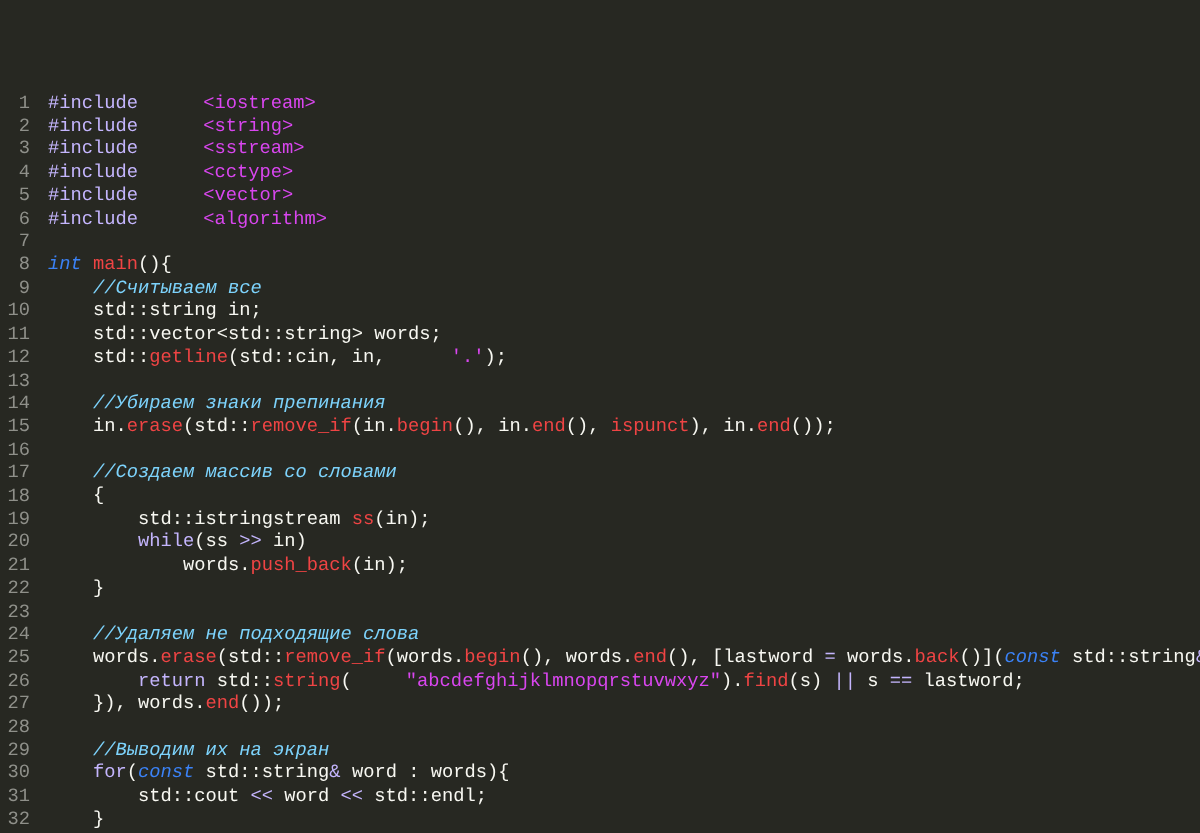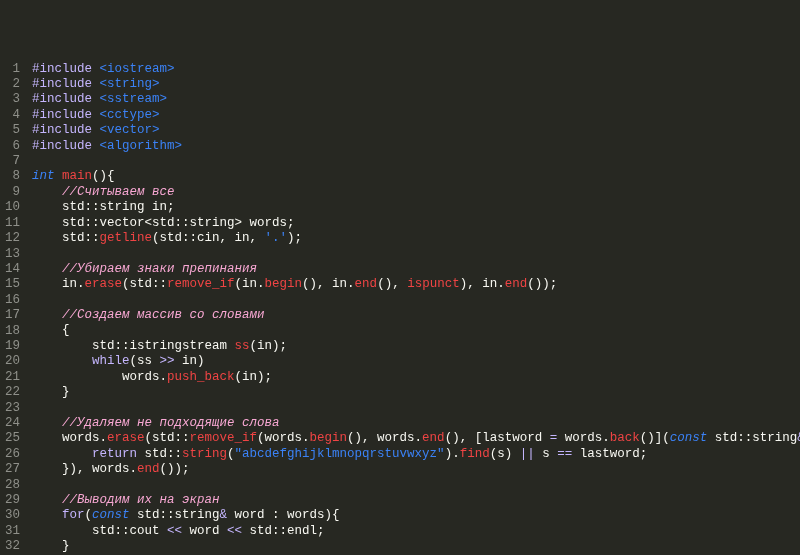--- a/index.html
+++ b/index.html
@@ -27,22 +27,22 @@
   .gutter .ln { display: block; }
   .code {
     flex: 1;
     color: #f8f8f2;
     padding-left: 4px;
   }
   .code .row { display: block; min-height: 15.4px; }
   .kw   { color: #c4b5fd; }      
   .type { color: #3b82f6; font-style: italic; } 
   .fn   { color: #ef4444; }      
-  .str  { color: #3b82f6; }      
-  .com  { color: #f9a8d4; font-style: italic; } 
+  .str  { color: #d946ef; margin-left: 36px; }      
+  .com  { color: #7dd3fc; font-style: italic; } 
   .punc { color: #f8f8f2; }
 </style>
 </head>
 <body>
 
 
 
 <div class="editor">
   <div class="gutter"><span class="ln">1</span><span class="ln">2</span><span class="ln">3</span><span class="ln">4</span><span class="ln">5</span><span class="ln">6</span><span class="ln">7</span><span class="ln">8</span><span class="ln">9</span><span class="ln">10</span><span class="ln">11</span><span class="ln">12</span><span class="ln">13</span><span class="ln">14</span><span class="ln">15</span><span class="ln">16</span><span class="ln">17</span><span class="ln">18</span><span class="ln">19</span><span class="ln">20</span><span class="ln">21</span><span class="ln">22</span><span class="ln">23</span><span class="ln">24</span><span class="ln">25</span><span class="ln">26</span><span class="ln">27</span><span class="ln">28</span><span class="ln">29</span><span class="ln">30</span><span class="ln">31</span><span class="ln">32</span><span class="ln">33</span></div>
   <div class="code"><span class="row"><span class="kw">#include</span><span class="punc"> </span><span class="str">&lt;iostream&gt;</span></span><span class="row"><span class="kw">#include</span><span class="punc"> </span><span class="str">&lt;string&gt;</span></span><span class="row"><span class="kw">#include</span><span class="punc"> </span><span class="str">&lt;sstream&gt;</span></span><span class="row"><span class="kw">#include</span><span class="punc"> </span><span class="str">&lt;cctype&gt;</span></span><span class="row"><span class="kw">#include</span><span class="punc"> </span><span class="str">&lt;vector&gt;</span></span><span class="row"><span class="kw">#include</span><span class="punc"> </span><span class="str">&lt;algorithm&gt;</span></span><span class="row"></span><span class="row"><span class="type">int</span><span class="punc"> </span><span class="fn">main</span><span class="punc">(){</span></span><span class="row"><span class="punc">    </span><span class="com">//Считываем все</span></span><span class="row"><span class="punc">    std::string in;</span></span><span class="row"><span class="punc">    std::vector&lt;std::string&gt; words;</span></span><span class="row"><span class="punc">    std::</span><span class="fn">getline</span><span class="punc">(std::cin, in, </span><span class="str">'.'</span><span class="punc">);</span></span><span class="row"></span><span class="row"><span class="punc">    </span><span class="com">//Убираем знаки препинания</span></span><span class="row"><span class="punc">    in.</span><span class="fn">erase</span><span class="punc">(std::</span><span class="fn">remove_if</span><span class="punc">(in.</span><span class="fn">begin</span><span class="punc">(), in.</span><span class="fn">end</span><span class="punc">(), </span><span class="fn">ispunct</span><span class="punc">), in.</span><span class="fn">end</span><span class="punc">());</span></span><span class="row"></span><span class="row"><span class="punc">    </span><span class="com">//Создаем массив со словами</span></span><span class="row"><span class="punc">    {</span></span><span class="row"><span class="punc">        std::istringstream </span><span class="fn">ss</span><span class="punc">(in);</span></span><span class="row"><span class="punc">        </span><span class="kw">while</span><span class="punc">(ss </span><span class="kw">&gt;&gt;</span><span class="punc"> in)</span></span><span class="row"><span class="punc">            words.</span><span class="fn">push_back</span><span class="punc">(in);</span></span><span class="row"><span class="punc">    }</span></span><span class="row"></span><span class="row"><span class="punc">    </span><span class="com">//Удаляем не подходящие слова</span></span><span class="row"><span class="punc">    words.</span><span class="fn">erase</span><span class="punc">(std::</span><span class="fn">remove_if</span><span class="punc">(words.</span><span class="fn">begin</span><span class="punc">(), words.</span><span class="fn">end</span><span class="punc">(), [lastword </span><span class="kw">=</span><span class="punc"> words.</span><span class="fn">back</span><span class="punc">()](</span><span class="type">const</span><span class="punc"> std::string</span><span class="kw">&amp;</span></span><span class="row"><span class="punc">        </span><span class="kw">return</span><span class="punc"> std::</span><span class="fn">string</span><span class="punc">(</span><span class="str">"abcdefghijklmnopqrstuvwxyz"</span><span class="punc">).</span><span class="fn">find</span><span class="punc">(s) </span><span class="kw">||</span><span class="punc"> s </span><span class="kw">==</span><span class="punc"> lastword;</span></span><span class="row"><span class="punc">    }), words.</span><span class="fn">end</span><span class="punc">());</span></span><span class="row"></span><span class="row"><span class="punc">    </span><span class="com">//Выводим их на экран</span></span><span class="row"><span class="punc">    </span><span class="kw">for</span><span class="punc">(</span><span class="type">const</span><span class="punc"> std::string</span><span class="kw">&amp;</span><span class="punc"> word : words){</span></span><span class="row"><span class="punc">        std::cout </span><span class="kw">&lt;&lt;</span><span class="punc"> word </span><span class="kw">&lt;&lt;</span><span class="punc"> std::endl;</span></span><span class="row"><span class="punc">    }</span></span><span class="row"></span></div>

